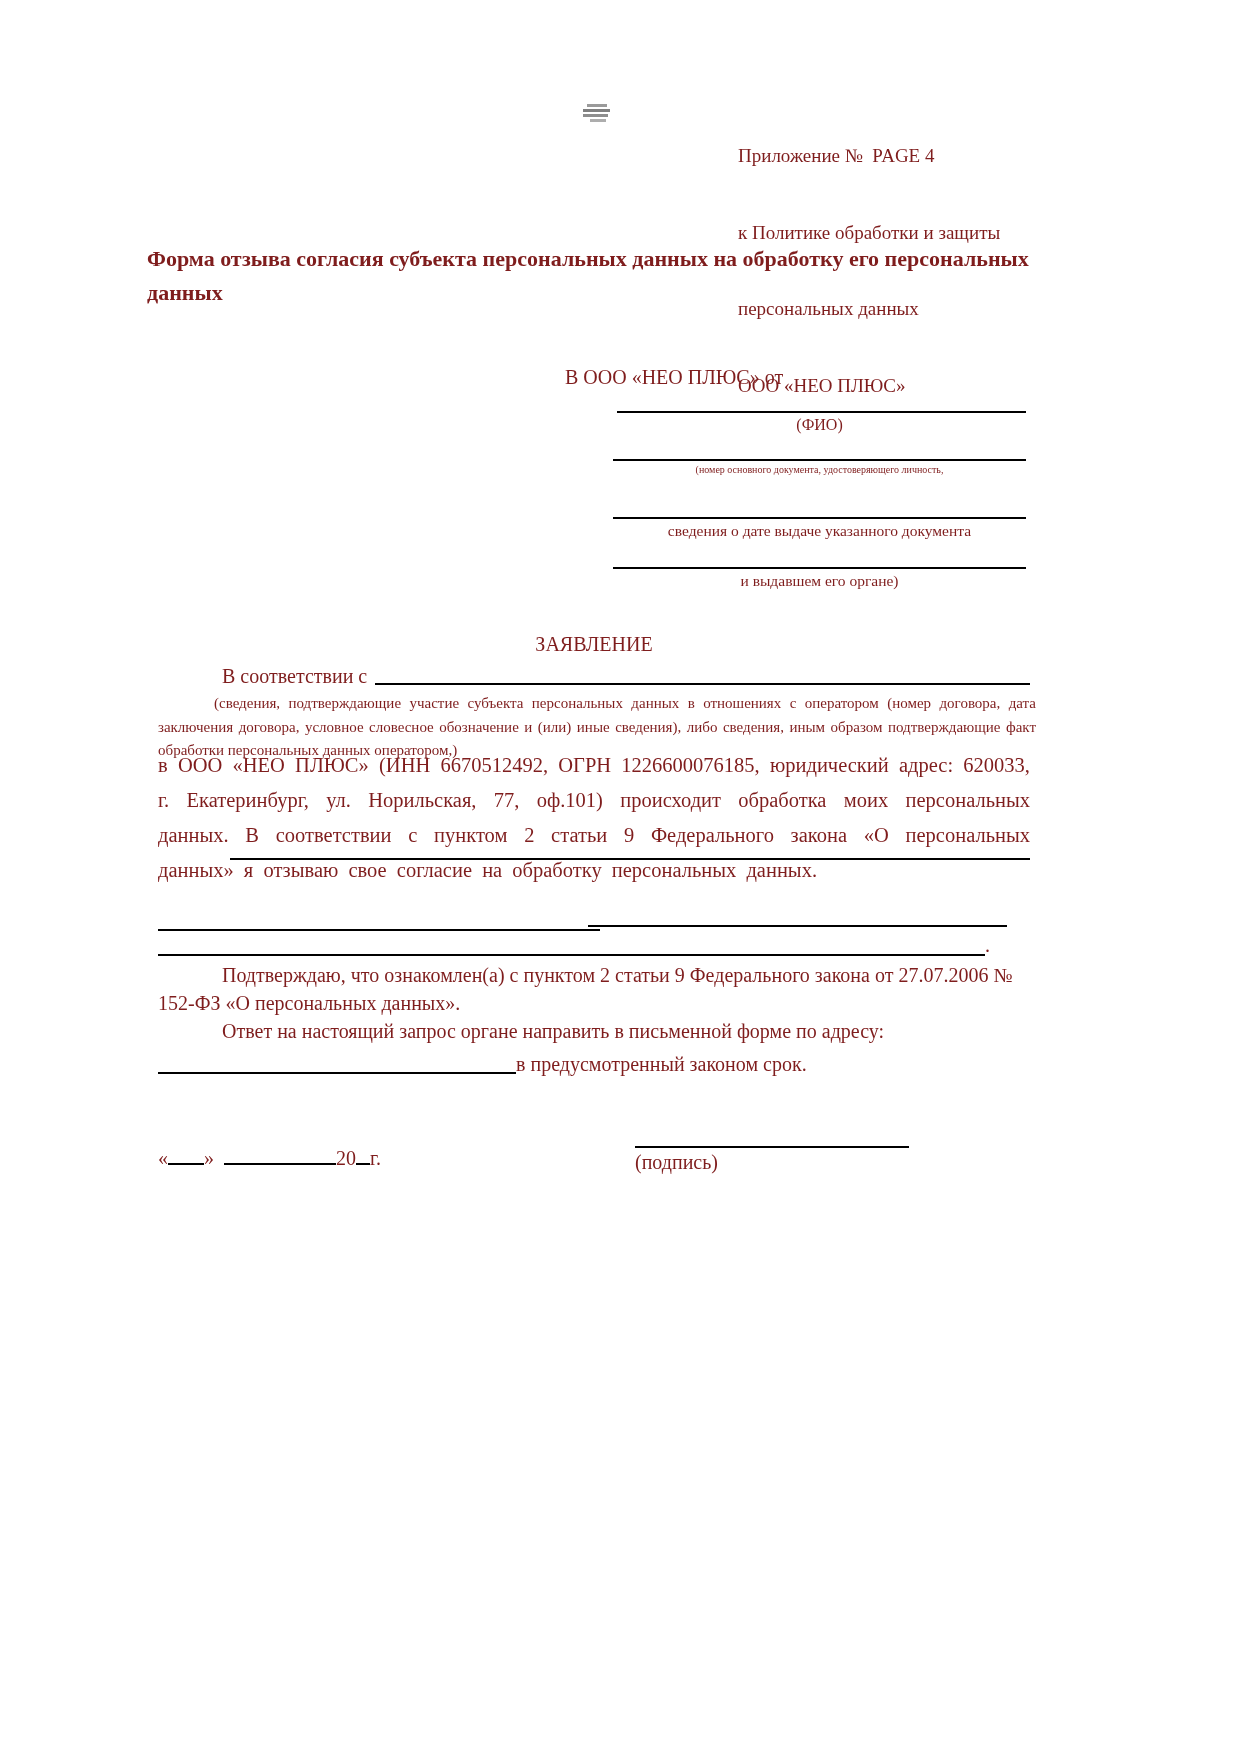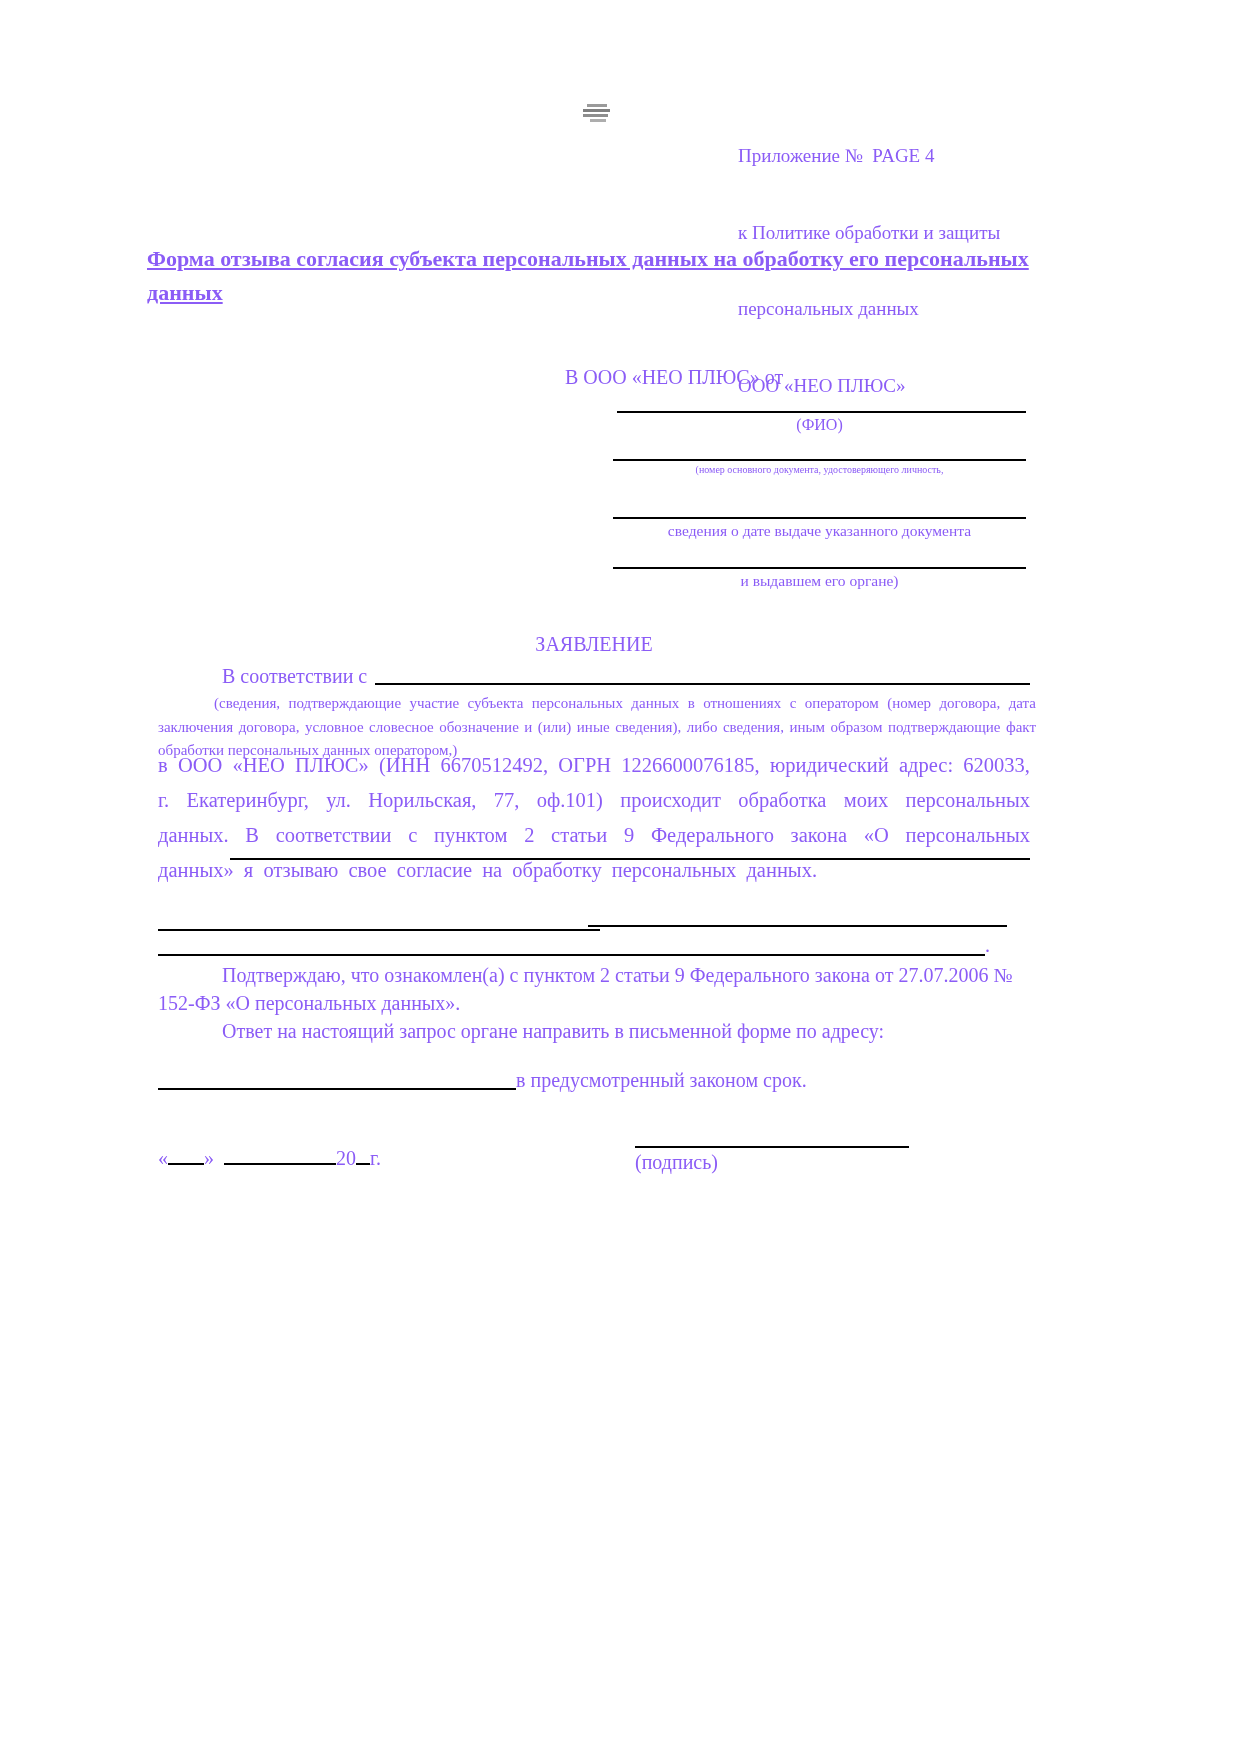--- a/index.html
+++ b/index.html
@@ -2,41 +2,41 @@
 <html lang="ru"><head>
 <meta charset="utf-8">
 <style>
   html,body{margin:0;padding:0;background:#ffffff;}
   .page{
     position:relative;
     width:1242px;
     height:1755px;
     background:#ffffff;
     font-family:"Liberation Serif","DejaVu Serif",serif;
-    color:#8b5cf6;
+    color:#7f1d1d;
     overflow:hidden;
   }
   .abs{position:absolute;}
 
   
   .artifact{left:583px;top:104px;width:27px;}
   .artifact .bar{height:3px;margin-bottom:2px;}
   .artifact .b1{width:20px;margin-left:4px;background:#9a9a9a;}
   .artifact .b2{width:27px;background:#7f7f7f;}
   .artifact .b3{width:25px;background:#8e8e8e;}
   .artifact .b4{width:16px;margin-left:7px;background:#adadad;}
 
   .header-note{
     left:738px;top:92px;width:330px;
     font-size:19px;line-height:25.5px;white-space:pre-wrap;
   }
 
   .doc-title{
     left:147px;top:242px;width:886px;
-    font-size:22px;font-weight:700;line-height:33.5px;margin:0;text-decoration:underline;
+    font-size:22px;font-weight:700;line-height:33.5px;margin:0;
   }
 
   .addressee-line{left:565px;top:366px;font-size:20px;}
 
   .fline{height:0;border-top:2px solid #000;}
   .u1{left:617px;top:411px;width:409px;}
   .u2{left:613px;top:459px;width:413px;}
   .u3{left:613px;top:517px;width:413px;}
   .u4{left:613px;top:567px;width:413px;}
 
@@ -71,21 +71,21 @@
   .blank2 .u-long{width:827px;border-bottom:2.5px solid #000;}
 
   .confirm-par{
     left:158px;top:962px;width:872px;margin:0;
     font-size:20px;line-height:27.5px;text-indent:64px;
   }
   .reply-par{
     left:158px;top:1018px;width:872px;margin:0;
     font-size:20px;line-height:27.5px;text-indent:64px;
   }
-  .reply-line2{left:158px;top:1050px;width:872px;display:flex;align-items:flex-end;font-size:20px;line-height:28px;margin-top:16px;}
+  .reply-line2{left:158px;top:1050px;width:872px;display:flex;align-items:flex-end;font-size:20px;line-height:28px;}
   .u-addr{width:358px;border-bottom:2px solid #000;margin-bottom:4px;}
 
   .footer-row{left:158px;top:1146px;width:872px;font-size:20px;}
   .date-part{position:absolute;left:0;top:0;white-space:nowrap;}
   .sig-part{position:absolute;left:477px;top:0;white-space:nowrap;display:flex;align-items:flex-start;flex-direction:column;}
   .u-inline{display:inline-block;border-bottom:2px solid #000;height:17px;vertical-align:baseline;}
   .u-day{width:36px;}
   .u-month{width:112px;margin-left:10px;}
   .u-year{width:14px;}
   .u-sig{width:274px;border-bottom:2px solid #000;margin-bottom:3px;}

